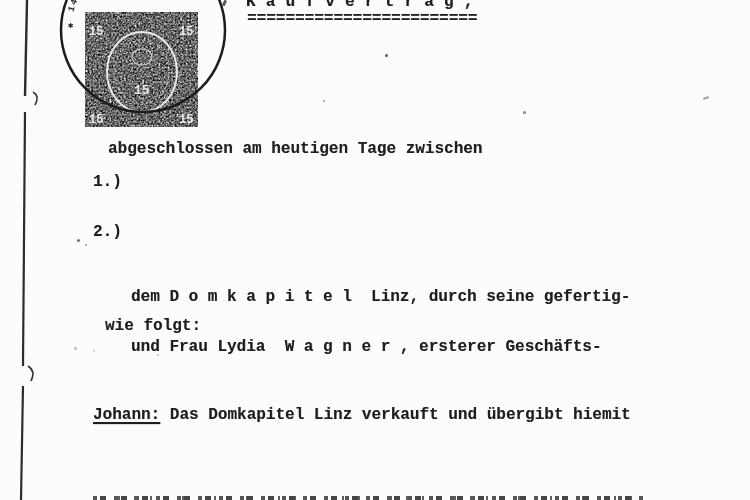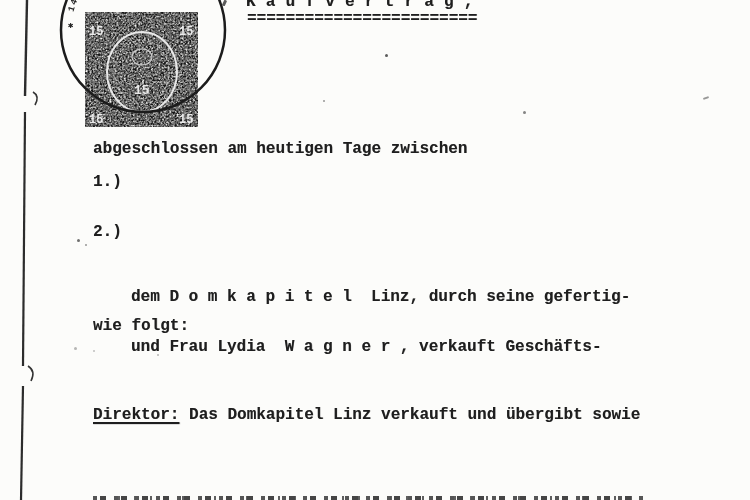--- a/index.html
+++ b/index.html
@@ -11,27 +11,27 @@
   }
   .txt{
     position:absolute;
     font-size:16px;font-weight:700;line-height:23px;
     white-space:pre;
     color:#1e1e1e;
     text-shadow:0.3px 0.3px 0 rgba(25,25,25,0.45);
   }
   .heading{left:246px;top:-9px;letter-spacing:0.3px;}
   .heading-underline{left:247px;top:8px;letter-spacing:0px;}
-  .intro{left:93px;top:138px;}
+  .intro{left:108px;top:138px;}
   .party{position:absolute;left:93px;}
   .party .num{position:absolute;left:0;top:0;}
   .party .plines{margin-left:38px;}
   .party1{top:171px;}
   .party2{top:221px;}
-  .closing{left:93px;top:315px;}
+  .closing{left:105px;top:315px;}
   .section{left:93px;top:358px;}
   .line{white-space:pre;}
   .u{text-decoration:underline;text-decoration-thickness:1.5px;text-underline-offset:3px;}
   .speck{position:absolute;background:#333;border-radius:50%;}
   .cutoff{
     position:absolute;left:93px;top:496px;width:552px;height:4px;opacity:0.85;
     background-image:
       repeating-linear-gradient(90deg,#3a3a3a 0 4px,transparent 4px 7px,#262626 7px 13px,transparent 13px 21px),
       repeating-linear-gradient(90deg,transparent 0 9px,#444 9px 11px,transparent 11px 16px);
   }
@@ -95,29 +95,29 @@
   <div class="txt party party1">
     <span class="num">1.)</span>
     <div class="plines">
       <div class="line">dem D o m k a p i t e l  Linz, durch seine gefertig-</div>
     </div>
   </div>
 
   <div class="txt party party2">
     <span class="num">2.)</span>
     <div class="plines">
-      <div class="line">und Frau Lydia  W a g n e r , verkauft Geschäfts-</div>
+      <div class="line">und Frau Lydia  W a g n e r , ersterer Geschäfts-</div>
       
     </div>
   </div>
 
   <div class="txt closing">wie folgt:</div>
 
   <div class="txt section">
-    <div class="line"><span class="u">Direktor:</span><span> Das Domkapitel Linz verkauft und übergibt sowie</span></div>
+    <div class="line"><span class="u">Johann:</span><span> Das Domkapitel Linz verkauft und übergibt hiemit</span></div>
     
     
     
     
   </div>
 
   <div class="speck" style="left:385px;top:54px;width:3px;height:3px;opacity:.8"></div>
   <div class="speck" style="left:523px;top:111px;width:3px;height:3px;opacity:.6"></div>
   <div class="speck" style="left:703px;top:97px;width:6px;height:2px;opacity:.5;transform:rotate(-20deg);border-radius:1px"></div>
   <div class="speck" style="left:323px;top:100px;width:2px;height:2px;opacity:.5"></div>

